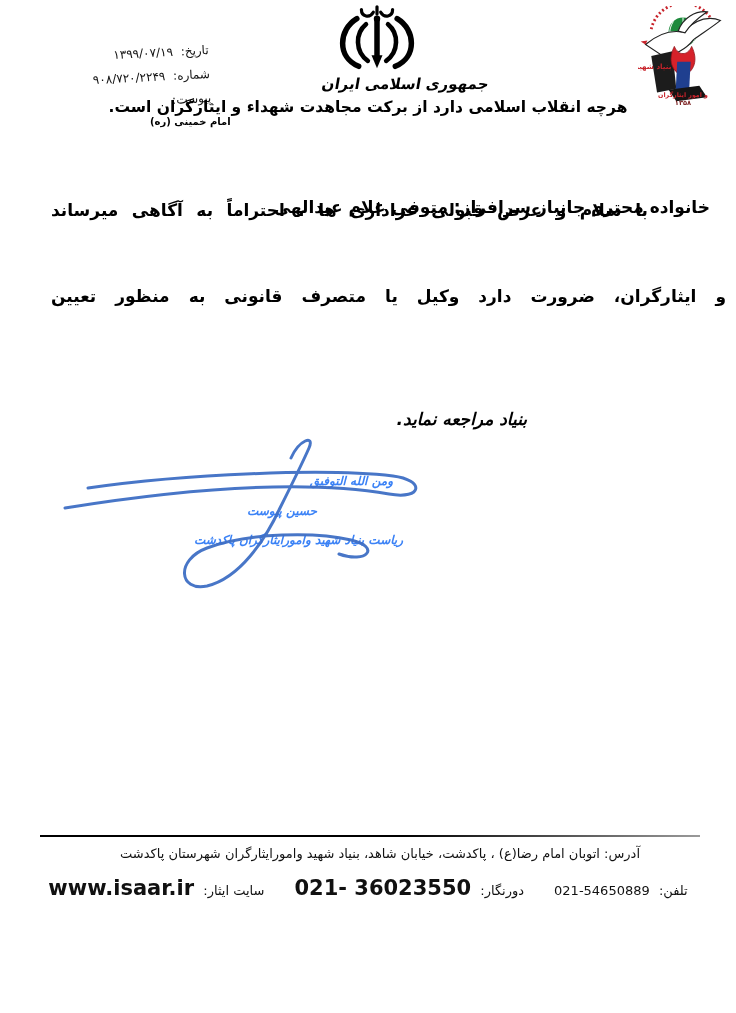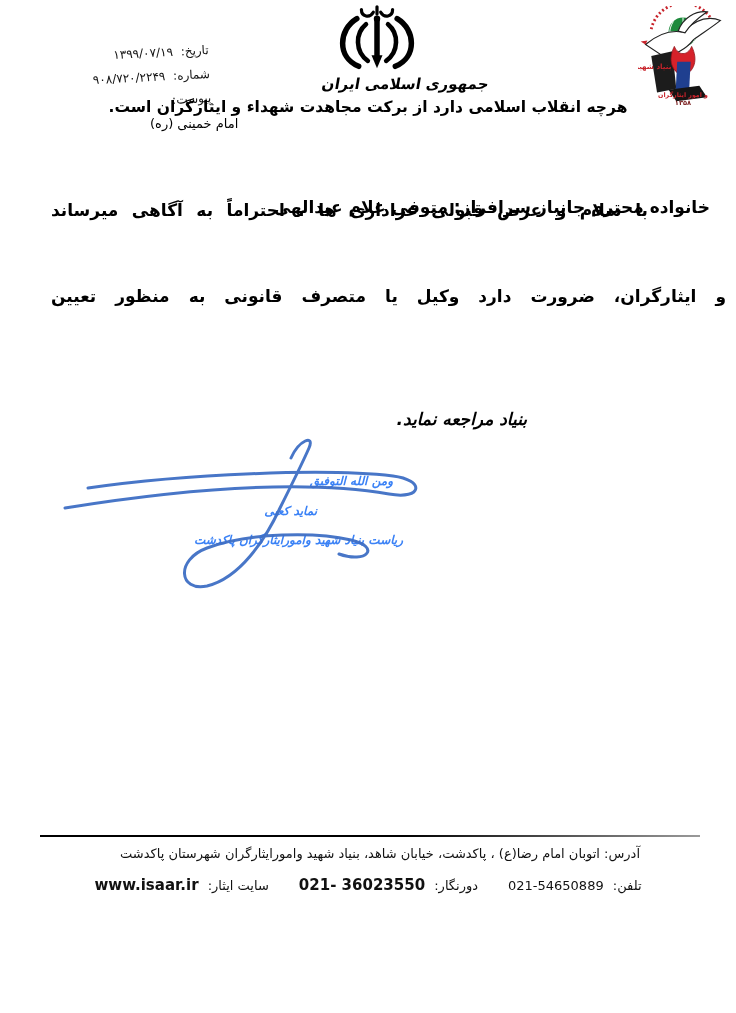--- a/index.html
+++ b/index.html
@@ -20,21 +20,21 @@
   .emblem-caption{
     display:inline-block;margin-top:-2px;font-size:15px;font-weight:bold;
     transform:skewX(-10deg);direction:rtl;white-space:nowrap;letter-spacing:-.5px;
   }
   .org-logo{position:absolute;left:638px;top:6px;width:90px;height:100px;}
   .slogan{
     position:absolute;left:0;top:98px;width:736px;text-align:center;
     direction:rtl;font-size:15.5px;font-weight:600;white-space:nowrap;
   }
   .slogan-attrib{
-    position:absolute;left:150px;top:116px;font-size:13px;font-weight:normal;
+    position:absolute;left:150px;top:116px;font-size:10px;font-weight:bold;
     direction:rtl;white-space:nowrap;
   }
   
   .body-line{
     position:absolute;left:35px;width:675px;direction:rtl;
     font-size:17px;font-weight:bold;line-height:30px;color:#000;
   }
   .bl-right{text-align:right;white-space:nowrap;margin-top:40px;}
   .bl-just{text-align:justify;text-align-last:justify;margin-left:16px;}
   .line-1{top:152px;}
@@ -62,21 +62,21 @@
     direction:rtl;font-size:13px;white-space:nowrap;color:#111;margin-left:12px;
   }
   .footer-contacts{
     position:absolute;left:0;top:876px;width:736px;
     display:flex;flex-direction:row;direction:rtl;justify-content:center;
     align-items:baseline;gap:30px;font-size:13px;color:#111;
   }
   .contact-item{white-space:nowrap;}
   .contact-item .lbl{margin-left:5px;}
   .num{direction:ltr;unicode-bidi:isolate;}
-  .bold-val{font-weight:bold;font-size:15px;}
+  .bold-val{font-weight:bold;font-size:21px;}
   .tiny-logo-text{fill:#c8232b;font-weight:bold;font-family:"DejaVu Sans",sans-serif;}
 </style>
 </head>
 <body>
 
 <div class="page">
 
   <div class="date-block">
     <div class="date-row">
       <span class="lbl">تاریخ:</span>
@@ -129,21 +129,21 @@
 
   <div class="slogan">هرچه انقلاب اسلامی دارد از برکت مجاهدت شهداء و ایثارگران است.</div>
   <div class="slogan-attrib">امام خمینی (ره)</div>
 
   <div class="body-line bl-right line-1">خانواده محترم جانباز سرافراز:  متوفی غلام عبدالهی</div>
   <div class="body-line bl-just line-2">با سلام و عرض قبولی عزاداری ها ، احتراماً به آگاهی میرساند</div>
   <div class="body-line bl-just line-4">و ایثارگران،  ضرورت دارد وکیل یا متصرف قانونی به منظور تعیین</div>
   <div class="body-line bl-right line-6">بنیاد مراجعه نماید.</div>
 
   <div class="sig-line sig-1">ومن الله التوفیق</div>
-  <div class="sig-line sig-2">نماید کعبی</div>
+  <div class="sig-line sig-2">حسین پیوست</div>
   <div class="sig-line sig-3">ریاست بنیاد شهید وامورایثارگران پاکدشت</div>
 
   <svg class="sig-ink" width="380" height="170" viewBox="0 0 380 170">
     <g stroke="#3f6fc5" stroke-width="3" fill="none" stroke-linecap="round" opacity="0.95">
       <path d="M236 30 C244 12, 260 6, 254 20 C247 36, 235 60, 225 80 C210 112, 185 150, 152 158 C124 164, 120 132, 152 120 C195 104, 262 104, 296 112 C326 119, 312 136, 284 126"></path>
       <path d="M33 60 C130 46, 270 40, 338 48 C370 52, 368 72, 334 66 C240 50, 110 64, 10 80"></path>
     </g>
   </svg>
 
   <div class="footer-rule"></div>

